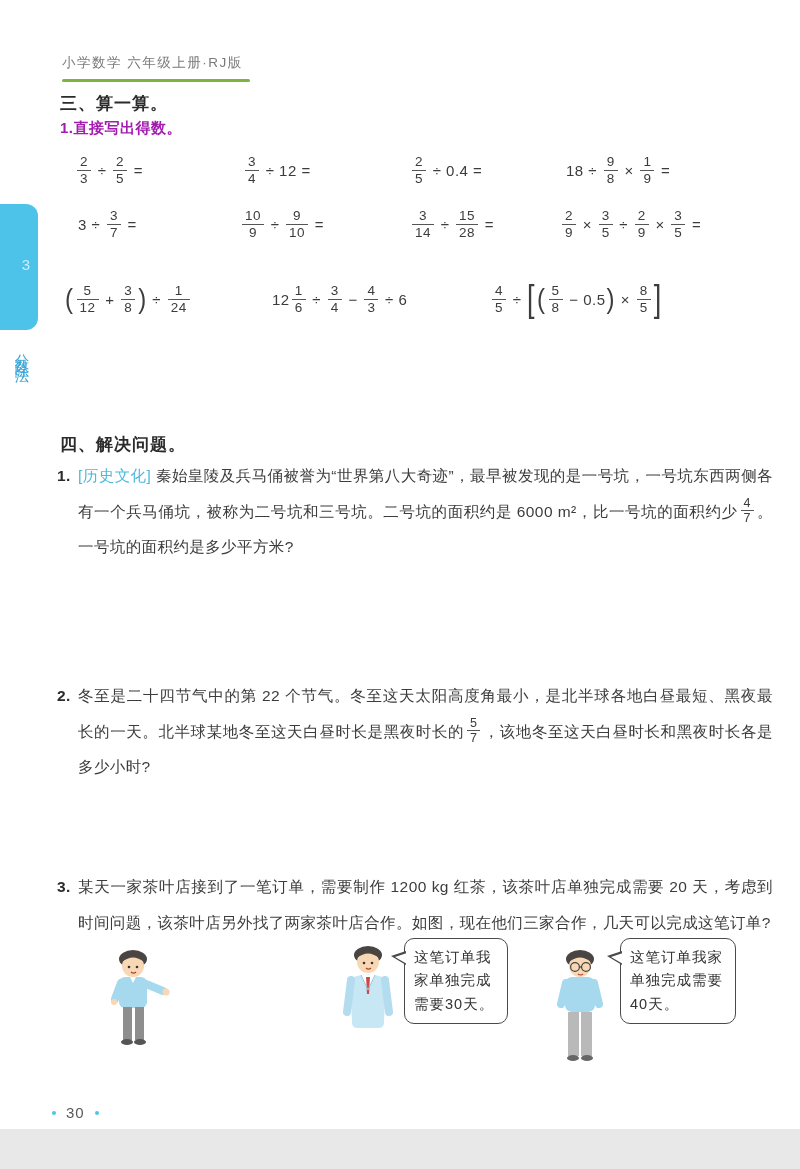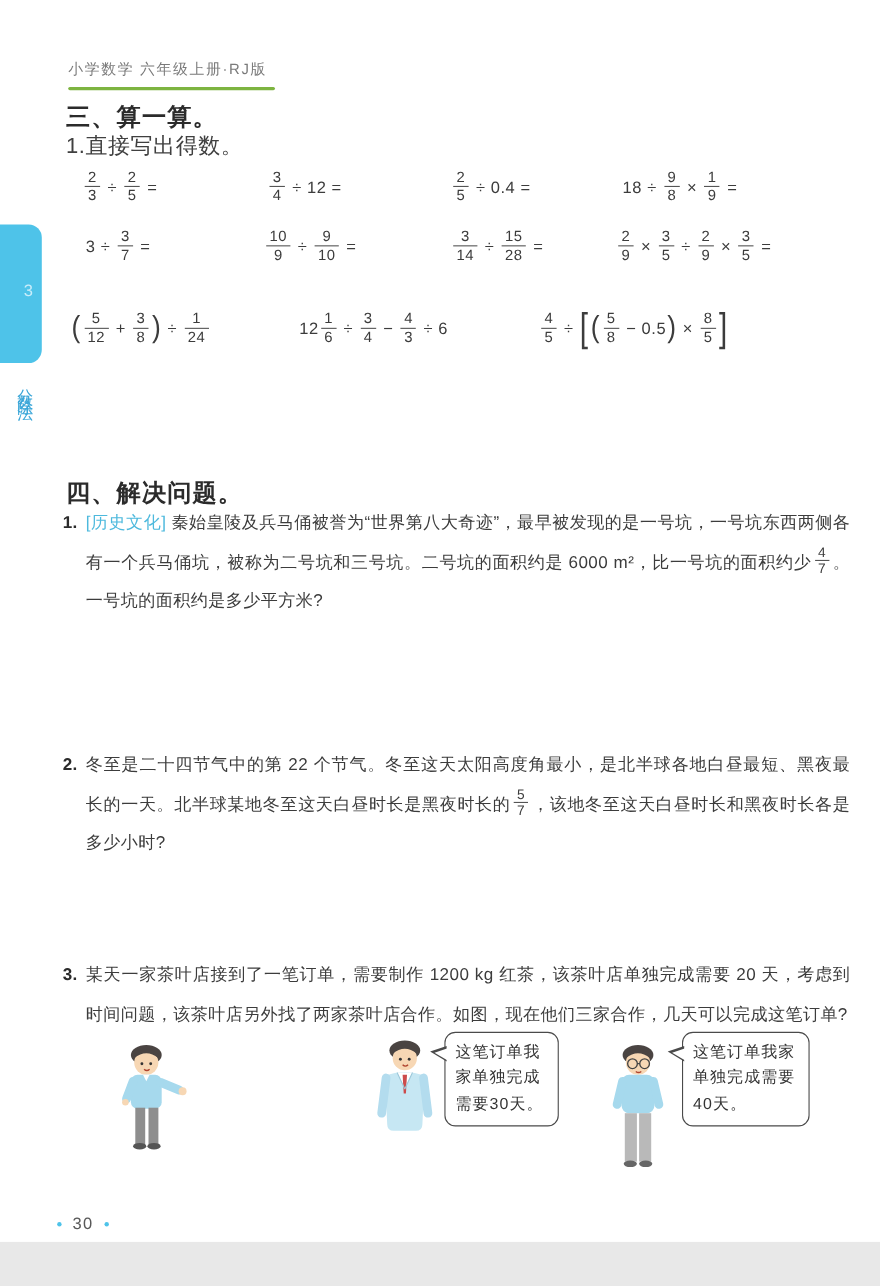--- a/index.html
+++ b/index.html
@@ -9,22 +9,22 @@
   
   .header{position:absolute;left:62px;top:54px;font-size:13.5px;color:#7a7a7a;letter-spacing:1.5px;}
   .header-line{position:absolute;left:62px;top:79px;width:188px;height:2.5px;background:#7db440;border-radius:2px;}
 
   
   .unit-tab{position:absolute;left:0;top:204px;width:38px;height:126px;background:#4ec3e9;border-radius:0 12px 12px 0;}
   .unit-num{position:absolute;right:8px;top:52px;font-size:15px;color:#c9edfa;}
   .unit-title{position:absolute;left:12px;top:342px;writing-mode:vertical-rl;font-size:14.5px;color:#3aa6d8;letter-spacing:5px;}
 
   
-  .sec-title{position:absolute;font-size:22px;font-weight:700;color:#2b2b2b;letter-spacing:1px;}
-  .q-label{position:absolute;font-size:20px;font-weight:400;color:#404040;letter-spacing:.5px;}
+  .sec-title{position:absolute;font-size:17px;font-weight:700;color:#2b2b2b;letter-spacing:1px;}
+  .q-label{position:absolute;font-size:15px;font-weight:700;color:#a21caf;letter-spacing:.5px;}
 
   
   .mcell{position:absolute;font-size:15px;color:#3c3c3c;white-space:nowrap;line-height:50px;letter-spacing:.5px;}
   .frac{display:inline-flex;flex-direction:column;text-align:center;margin:0 2px;
         font-size:13.5px;line-height:1.15;vertical-align:middle;position:relative;top:-2px;}
   .frac .num{padding:0 3px;}
   .frac .den{border-top:1.3px solid #555;padding:0 3px;}
   .par{font-size:24px;font-weight:300;display:inline-block;transform:scaleY(1.15);
        vertical-align:middle;position:relative;top:-2px;margin:0 1px;}
   .brk{font-size:27px;font-weight:300;display:inline-block;transform:scaleY(1.35);

